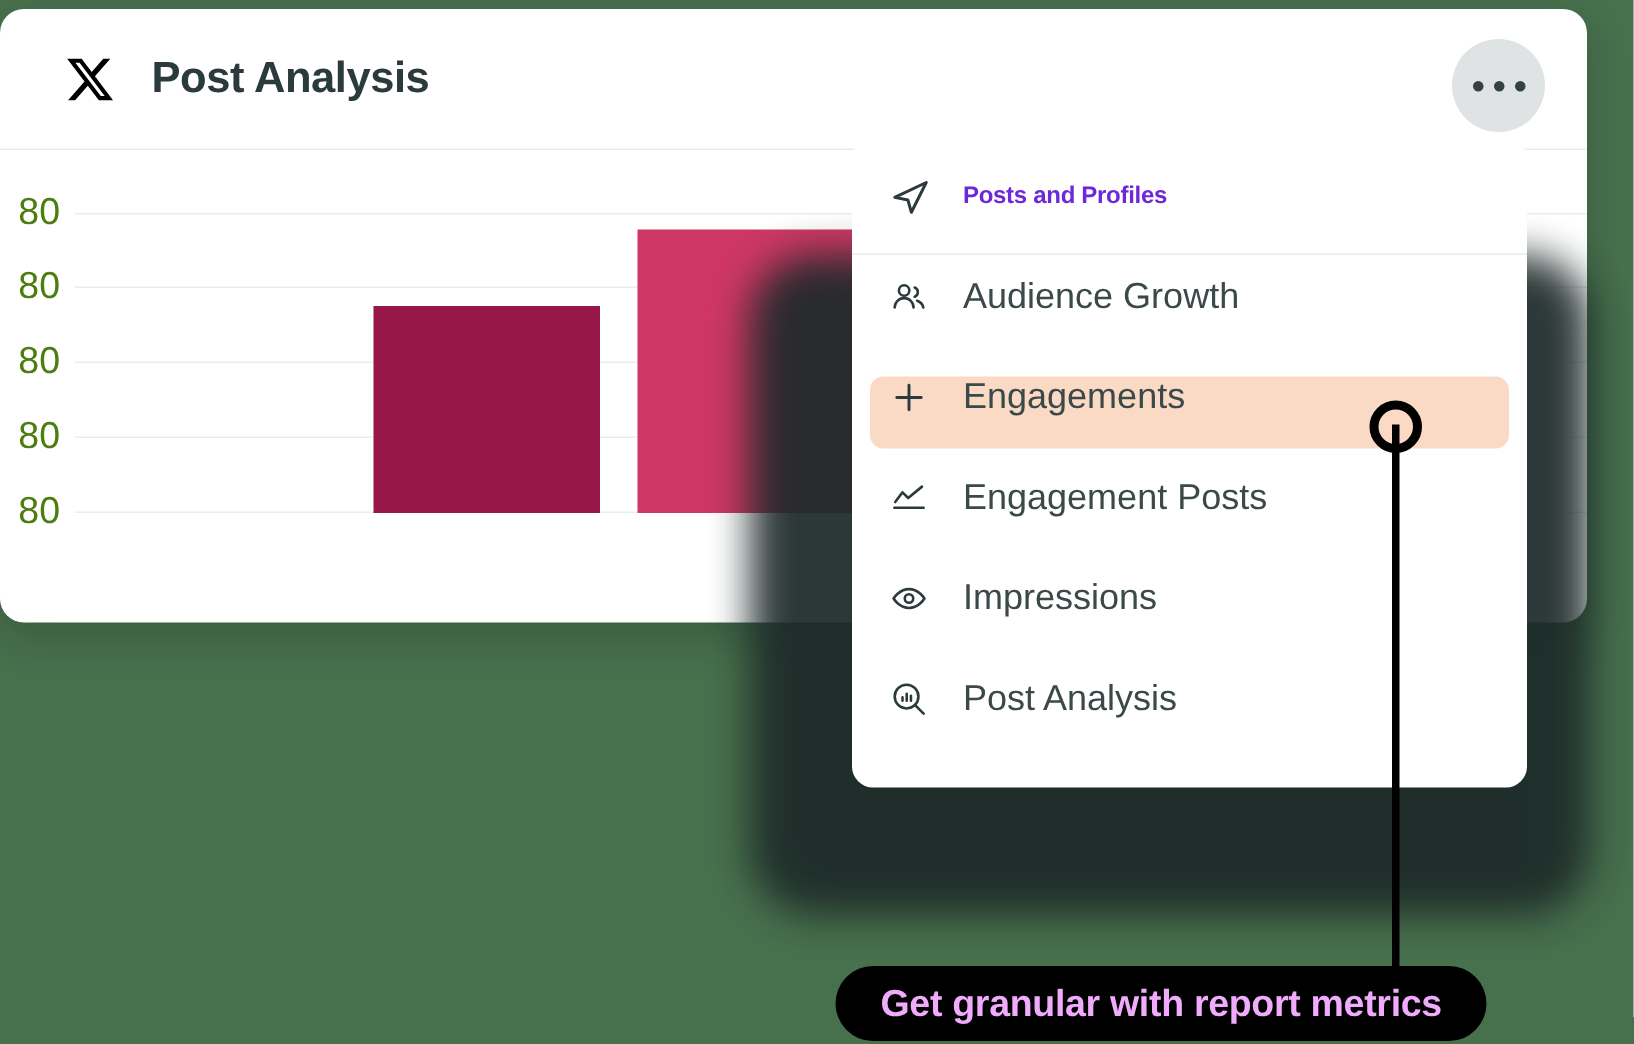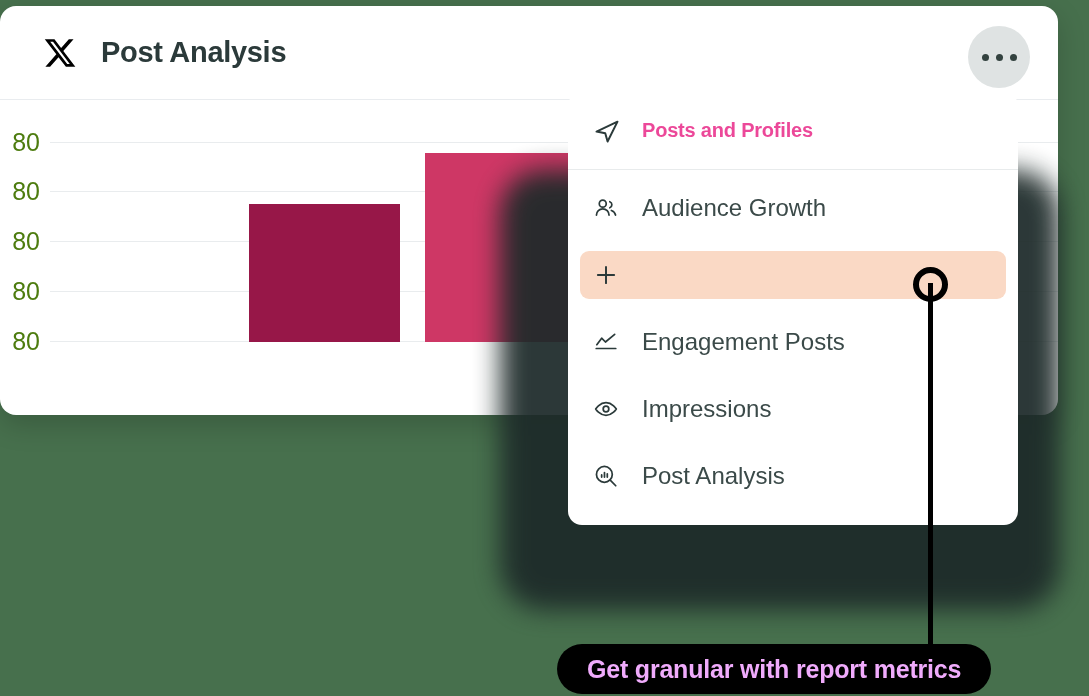--- a/index.html
+++ b/index.html
@@ -183,31 +183,30 @@
     width: 30px;
     height: 30px;
     display: flex;
     align-items: center;
     justify-content: center;
     color: #2b3a3a;
     flex: none;
   }
   .menu-header-title {
     margin-left: 20px;
-    font-size: 20px;
+    font-size: 16px;
     font-weight: bold;
-    color: #ec4899;
+    color: #6d28d9;
     letter-spacing: -0.2px;
   }
   .menu-list {
     padding: 14px 12px 0 12px;
   }
   .menu-item {
     display: flex;
-    align-items: center;
     height: 48px;
     margin-bottom: 19px;
     padding-left: 12px;
     border-radius: 9px;
     cursor: pointer;
   }
   .menu-item.active {
     background: #fad9c5;
   }
   .menu-item-icon {
@@ -348,20 +347,21 @@
       </span>
       <span class="menu-item-label">Audience Growth</span>
     </div>
 
     <div class="menu-item active">
       <span class="menu-item-icon">
         <svg width="26" height="26" viewBox="0 0 24 24" fill="none" stroke="currentColor" stroke-width="1.8" stroke-linecap="round" aria-hidden="true">
           <path d="M12 4.5v15M4.5 12h15"></path>
         </svg>
       </span>
+      <span class="menu-item-label">Engagements</span>
     </div>
 
     <div class="menu-item">
       <span class="menu-item-icon">
         <svg width="26" height="26" viewBox="0 0 24 24" fill="none" stroke="currentColor" stroke-width="1.6" stroke-linecap="round" stroke-linejoin="round" aria-hidden="true">
           <path d="M3 18h18"></path>
           <path d="M3.5 14.5 8 8.5l3.5 3.5L20 5"></path>
         </svg>
       </span>
       <span class="menu-item-label">Engagement Posts</span>

